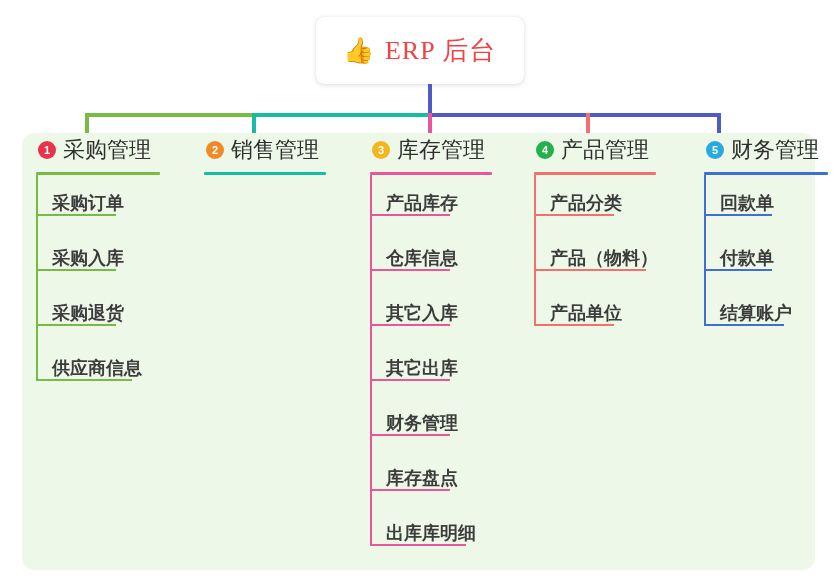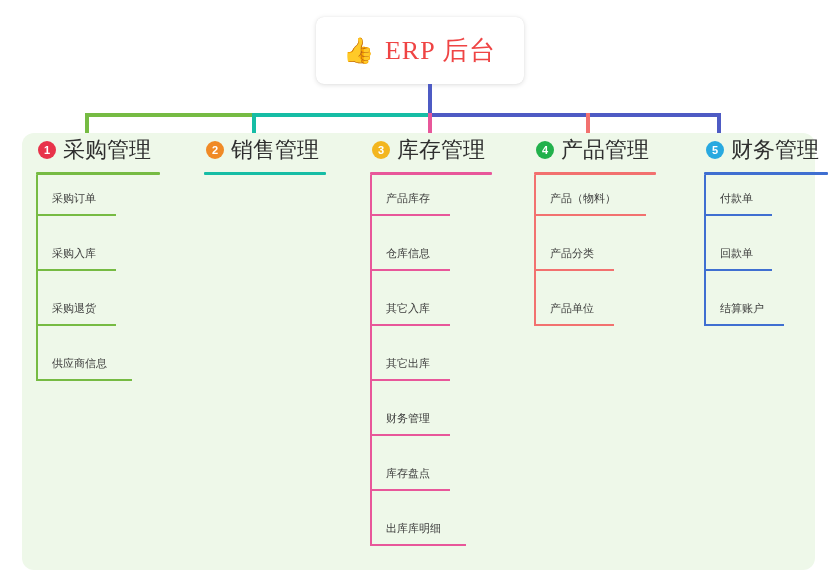--- a/index.html
+++ b/index.html
@@ -84,21 +84,21 @@
 
   .items { position: relative; padding-top: 0; }
   .spine { position: absolute; left: 14px; top: 0; width: 2px; }
 
   .item {
     position: relative;
     height: 55px;
   }
   .item-label {
     position: absolute; left: 30px; top: 16px;
-    font-size: 11px; color: #3c3c3c; white-space: nowrap;
+    font-size: 18px; color: #3c3c3c; white-space: nowrap; font-weight: bold;
   }
   .item-rule {
     position: absolute; left: 14px; bottom: 14px;
     height: 2px;
   }
 </style>
 </head>
 <body>
 
 <div id="stage">
@@ -195,50 +195,50 @@
         </div>
         <div class="col" style="left: 498px;">
           <div class="col-head">
             <span class="badge" style="background: rgb(34, 177, 76);">4</span>
             <span class="col-title">产品管理</span>
           </div>
           <div class="head-rule" style="background: rgb(242, 113, 111); width: 122px; margin-left: 14px;"></div>
           <div class="items">
             <div class="spine" style="background: rgb(242, 113, 111); height: 151px;"></div>
             <div class="item">
+              <span class="item-label">产品分类</span>
+              <div class="item-rule" style="background: rgb(242, 113, 111); width: 80px;"></div>
+            </div>
+            <div class="item">
               <span class="item-label">产品（物料）</span>
               <div class="item-rule" style="background: rgb(242, 113, 111); width: 112px;"></div>
             </div>
             <div class="item">
-              <span class="item-label">产品分类</span>
-              <div class="item-rule" style="background: rgb(242, 113, 111); width: 80px;"></div>
-            </div>
-            <div class="item">
               <span class="item-label">产品单位</span>
               <div class="item-rule" style="background: rgb(242, 113, 111); width: 80px;"></div>
             </div>
           </div>
         </div>
         <div class="col" style="left: 668px;">
           <div class="col-head">
             <span class="badge" style="background: rgb(40, 169, 224);">5</span>
             <span class="col-title">财务管理</span>
           </div>
           <div class="head-rule" style="background: rgb(63, 111, 209); width: 124px; margin-left: 14px;"></div>
           <div class="items">
             <div class="spine" style="background: rgb(63, 111, 209); height: 151px;"></div>
             <div class="item">
+              <span class="item-label">回款单</span>
+              <div class="item-rule" style="background: rgb(63, 111, 209); width: 68px;"></div>
+            </div>
+            <div class="item">
               <span class="item-label">付款单</span>
               <div class="item-rule" style="background: rgb(63, 111, 209); width: 68px;"></div>
             </div>
             <div class="item">
-              <span class="item-label">回款单</span>
-              <div class="item-rule" style="background: rgb(63, 111, 209); width: 68px;"></div>
-            </div>
-            <div class="item">
               <span class="item-label">结算账户</span>
               <div class="item-rule" style="background: rgb(63, 111, 209); width: 80px;"></div>
             </div>
           </div>
         </div>
       </div>
   </div>
 
 </div>
 

